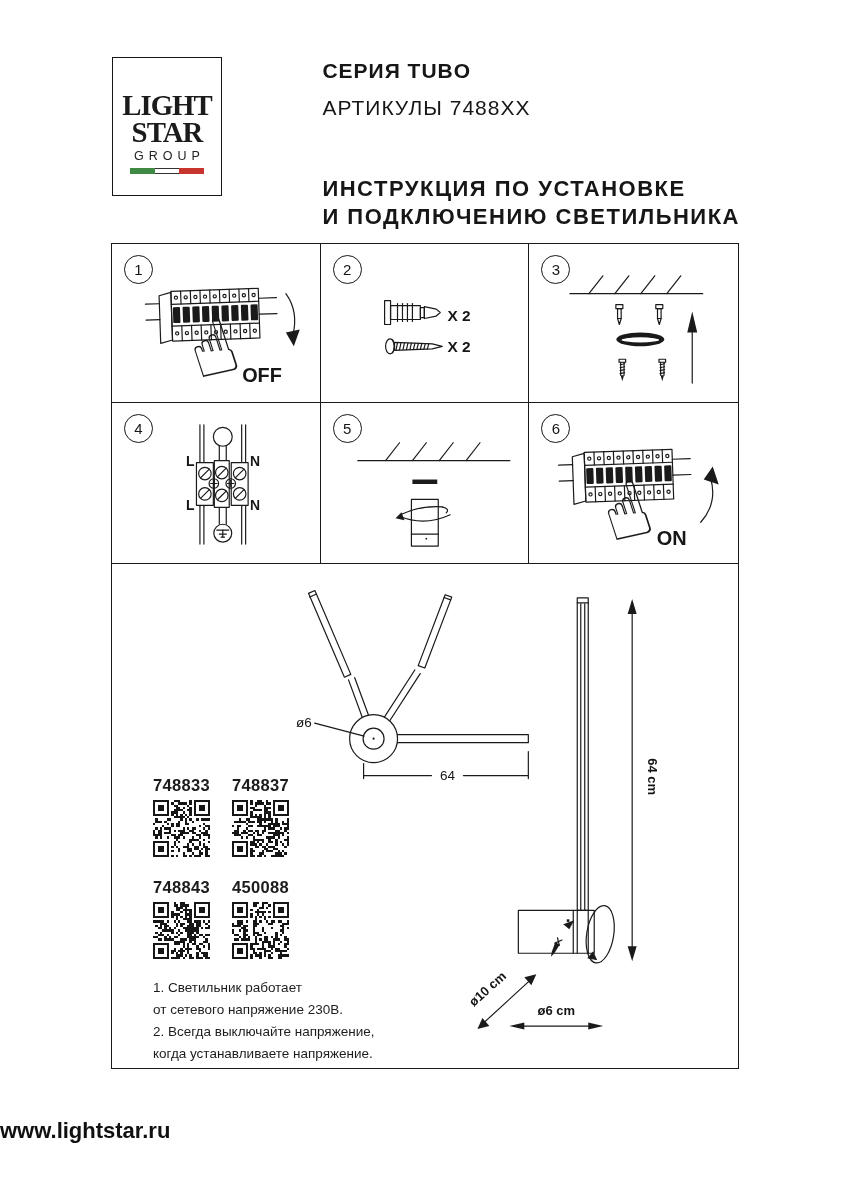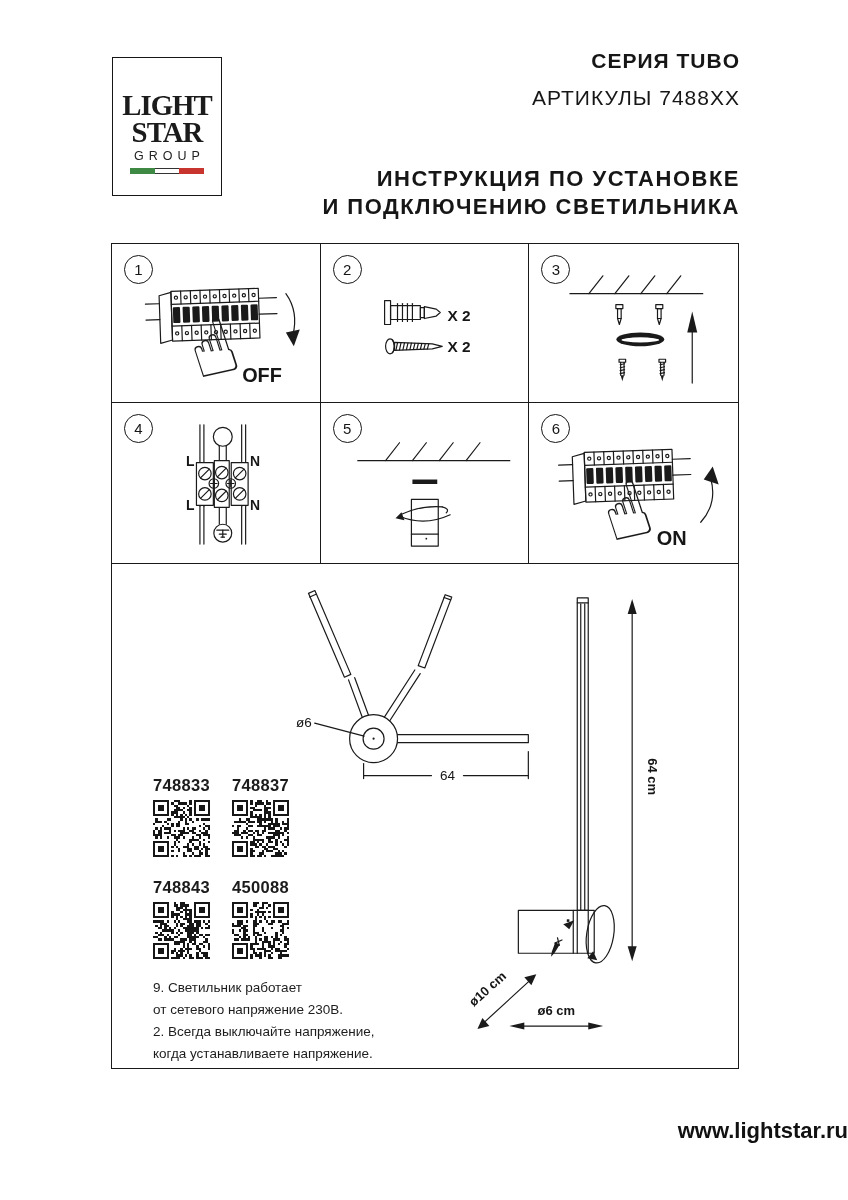--- a/index.html
+++ b/index.html
@@ -22,21 +22,21 @@
   .logo-main { margin-top: 33px; }
   .logo-group {
     margin-top: 4px; text-align: center; font-size: 12.5px;
     letter-spacing: 5px; text-indent: 5px; color: #222; font-weight: 400;
   }
   .logo-flag { width: 74px; height: 6px; margin: 5px auto 0; display: flex; }
   .flag-g { flex: 1; background: #3e8a44; }
   .flag-w { flex: 1; background: #fff; border-top: 1.2px solid #333; border-bottom: 1.2px solid #333; }
   .flag-r { flex: 1; background: #c8342e; }
 
-  .head-titles { position: absolute; right: 108px; top: 48px; text-align: right; }
+  .head-titles { position: absolute; right: 108px; top: 58px; text-align: left; }
   .ht-series   { font-size: 21px; font-weight: bold; letter-spacing: 1px; line-height: 25px; margin-bottom: 12px; }
   .ht-articles { font-size: 21px; font-weight: normal; letter-spacing: 1px; line-height: 25px; margin-bottom: 56px; }
   .ht-title    { font-size: 22px; font-weight: bold; letter-spacing: 1.5px; line-height: 26px; margin-bottom: 2px; }
 
   
   .instr-table {
     position: absolute; left: 111px; top: 243px; width: 628px; height: 826px;
     border: 1.7px solid #1a1a1a;
     display: grid; grid-template-columns: 1fr 1fr 1fr; grid-template-rows: 159px 161px 1fr;
     background: #fff;
@@ -69,21 +69,21 @@
   .qr-grid {
     position: absolute; left: 41px; top: 212px;
     display: grid; grid-template-columns: 57px 57px; column-gap: 22px; row-gap: 21px;
   }
   .qr-num { font-size: 16.5px; font-weight: bold; letter-spacing: .3px; margin-bottom: 5px; color:#1b1b1b; }
   .qr-code { width: 57px; height: 57px; display: block; shape-rendering: crispEdges; }
   .qr-code rect { stroke: none; fill: #161616; }
   .notes { position: absolute; left: 41px; top: 413px; font-size: 13.5px; line-height: 22px; color: #1d1d1d; }
 
   .footer {
-    position: absolute; left: 0; right: 0; top: 1118px; text-align: right;
+    position: absolute; left: 0; right: 0; top: 1118px; text-align: left;
     font-size: 22px; font-weight: bold; color: #111;
   }
   .defs-holder { position:absolute; width:0; height:0; overflow:hidden; }
 </style>
 </head>
 <body>
 
 <div class="page">
 
   <svg class="defs-holder" aria-hidden="true">
@@ -1640,21 +1640,21 @@
               <rect x="12" y="24" width="1" height="1"></rect>
               <rect x="16" y="24" width="1" height="1"></rect>
               <rect x="17" y="24" width="1" height="1"></rect>
               <rect x="20" y="24" width="1" height="1"></rect>
               <rect x="21" y="24" width="1" height="1"></rect>
             </svg>
         </div>
       </div>
 
       <div class="notes">
-        <div>9. Светильник работает</div>
+        <div>1. Светильник работает</div>
         <div>от сетевого напряжение 230В.</div>
         <div>2. Всегда выключайте напряжение,</div>
         <div>когда устанавливаете напряжение.</div>
       </div>
     </div>
   </div>
 
   <div class="footer">www.lightstar.ru</div>
 </div>
 

